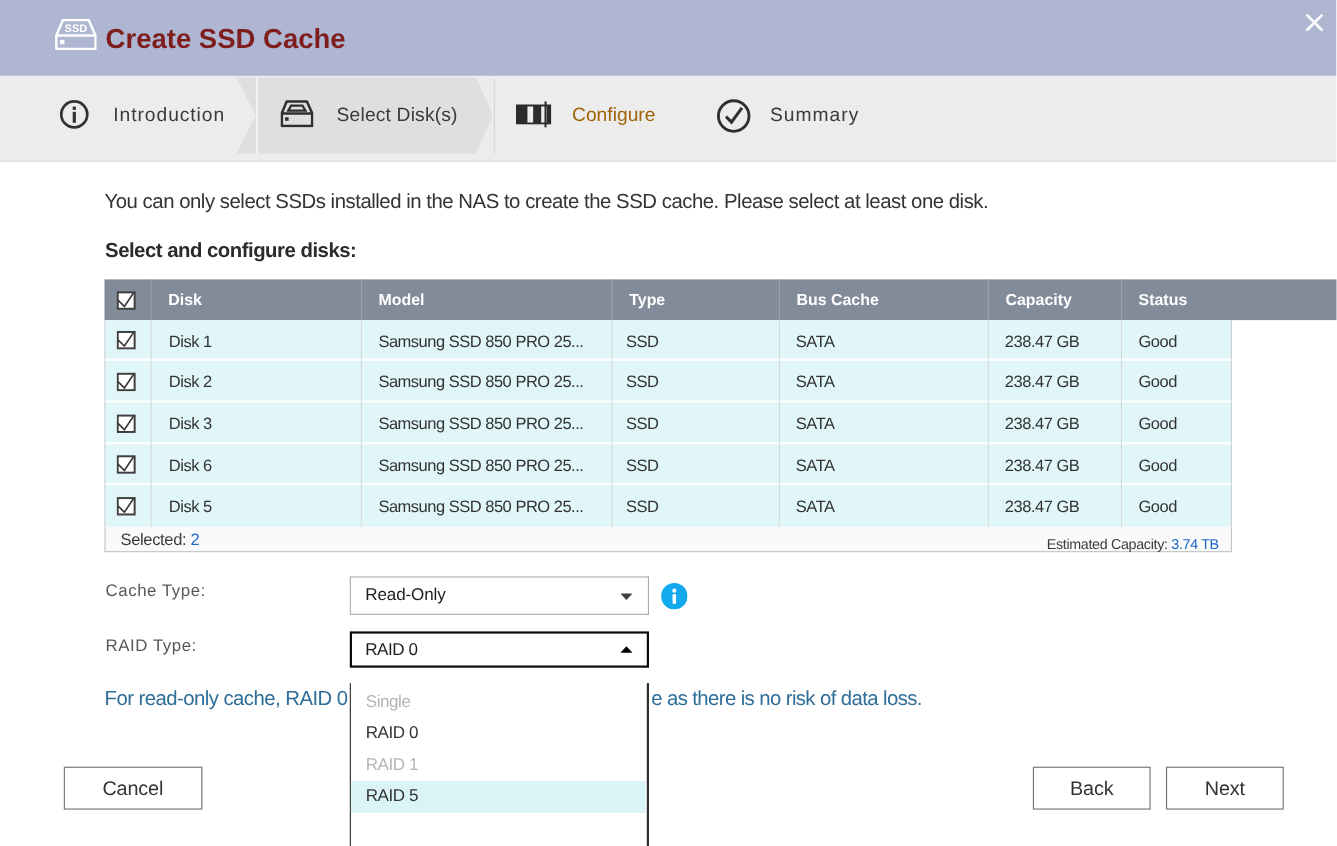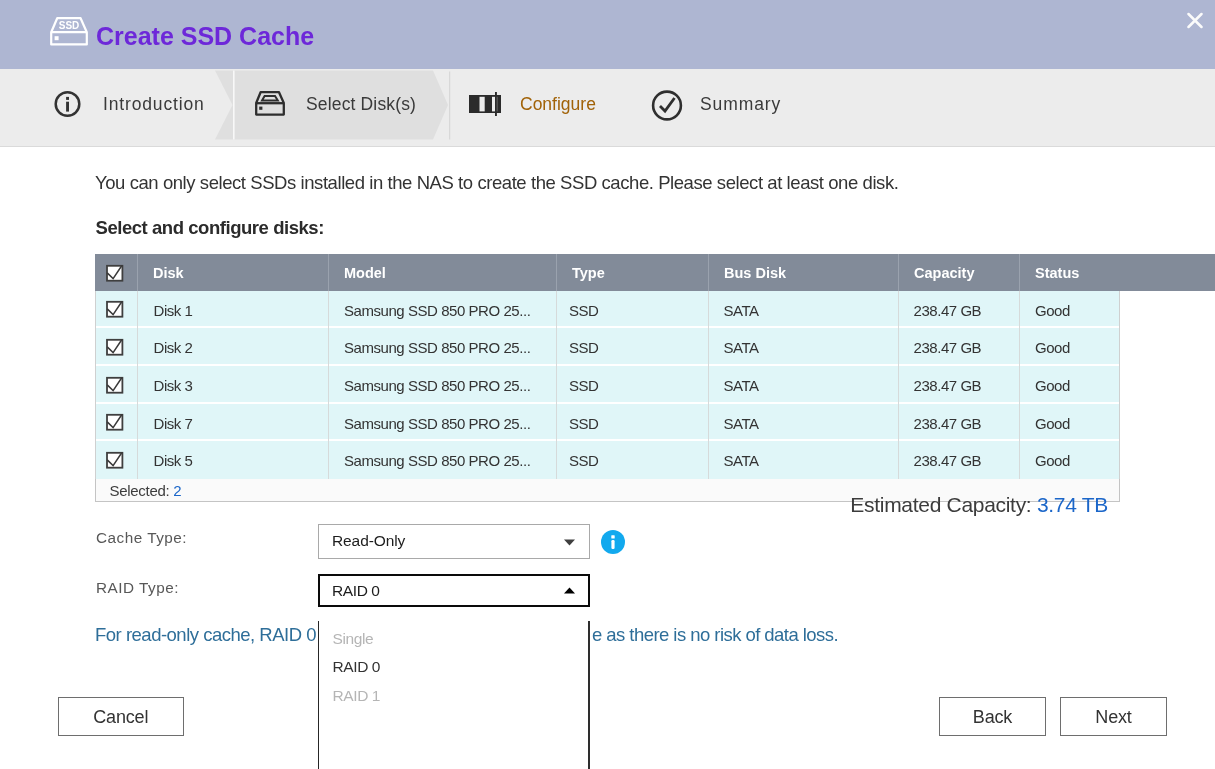--- a/index.html
+++ b/index.html
@@ -10,21 +10,21 @@
 </head>
 <body>
 
 <div class="abs" style="left:0;top:0;width:1215px;height:69px;background:#aeb6d2;">
   <svg class="abs" style="left:50px;top:17px;" width="38" height="29" viewBox="0 0 38 29">
     <path d="M7.2,1.2 H30.6 L36.8,15.2 V27.4 H1.2 V15.2 Z" fill="none" stroke="#ffffff" stroke-width="2.2" stroke-linejoin="round"></path>
     <line x1="1.2" y1="15.2" x2="36.8" y2="15.2" stroke="#ffffff" stroke-width="2.2"></line>
     <rect x="4.6" y="19.2" width="4" height="4" fill="#ffffff"></rect>
     <text x="19" y="12.4" font-size="10" font-weight="bold" fill="#ffffff" text-anchor="middle" font-family="Liberation Sans, sans-serif">SSD</text>
   </svg>
-  <div class="abs" style="left:96px;top:21.5px;font-size:25px;font-weight:bold;color:#6d28d9;">Create SSD Cache</div>
+  <div class="abs" style="left:96px;top:21.5px;font-size:25px;font-weight:bold;color:#7f1d1d;">Create SSD Cache</div>
   <svg class="abs" style="left:1187px;top:12px;" width="16" height="17" viewBox="0 0 16 17">
     <path d="M1.5,2 L14.5,15 M14.5,2 L1.5,15" stroke="#fbfbfb" stroke-width="2.5" stroke-linecap="round"></path>
   </svg>
 </div>
 
 <div class="abs" style="left:0;top:69px;width:1215px;height:78px;background:#ececec;border-bottom:1px solid #dadada;">
   <svg class="abs" style="left:0;top:0;" width="1215" height="78" viewBox="0 0 1215 78">
     <polygon points="215,1.5 433,1.5 448,36 433,70.5 215,70.5 232.5,36" fill="#dfdfdf"></polygon>
     <rect x="233" y="1.5" width="1.6" height="69" fill="#f8f8f8"></rect>
     <rect x="449" y="2.5" width="1.2" height="68" fill="#d8d8d8"></rect>
@@ -64,21 +64,21 @@
 <div class="abs" style="left:95.5px;top:216.5px;font-size:18.5px;line-height:21px;letter-spacing:-0.45px;font-weight:bold;color:#2b2b2b;text-align:right;">Select and configure disks:</div>
 
 <div class="abs" style="left:95px;top:253.5px;width:1154px;height:37px;background:#828b99;">
   <svg class="abs" style="left:11px;top:9px;" width="20" height="19" viewBox="0 0 20 19">
     <rect x="1" y="2.8" width="15.4" height="14.9" fill="#ffffff" stroke="#3f3f3f" stroke-width="1.8"></rect>
     <path d="M1.2,9.9 L7.1,15.6 L15.9,2.5" fill="none" stroke="#3a3a3a" stroke-width="1.5"></path>
   </svg>
   <div class="abs hl" style="left:58px;">Disk</div>
   <div class="abs hl" style="left:249px;">Model</div>
   <div class="abs hl" style="left:477px;">Type</div>
-  <div class="abs hl" style="left:629px;">Bus Disk</div>
+  <div class="abs hl" style="left:629px;">Bus Cache</div>
   <div class="abs hl" style="left:819px;">Capacity</div>
   <div class="abs hl" style="left:940px;">Status</div>
   <div class="abs cl" style="left:42px;"></div>
   <div class="abs cl" style="left:233px;"></div>
   <div class="abs cl" style="left:461px;"></div>
   <div class="abs cl" style="left:613px;"></div>
   <div class="abs cl" style="left:803px;"></div>
   <div class="abs cl" style="left:924px;"></div>
 </div>
 <style>
@@ -129,41 +129,41 @@
     <div class="abs cell" style="left:153.5px;top:376.9px;">Disk 3</div>
     <div class="abs cell" style="left:344px;top:376.9px;">Samsung SSD 850 PRO 25...</div>
     <div class="abs cell" style="left:569px;top:376.9px;">SSD</div>
     <div class="abs cell" style="left:723.5px;top:376.9px;">SATA</div>
     <div class="abs cell" style="left:913.5px;top:376.9px;">238.47 GB</div>
     <div class="abs cell" style="left:1035px;top:376.9px;">Good</div>
     <svg class="abs" style="left:106px;top:412.40000000000003px;" width="20" height="19" viewBox="0 0 20 19">
       <rect x="1" y="2.8" width="15.4" height="14.9" fill="#ffffff" stroke="#3f3f3f" stroke-width="1.8"></rect>
       <path d="M1.2,9.9 L7.1,15.6 L15.9,2.5" fill="none" stroke="#3a3a3a" stroke-width="1.5"></path>
     </svg>
-    <div class="abs cell" style="left:153.5px;top:414.6px;">Disk 7</div>
+    <div class="abs cell" style="left:153.5px;top:414.6px;">Disk 6</div>
     <div class="abs cell" style="left:344px;top:414.6px;">Samsung SSD 850 PRO 25...</div>
     <div class="abs cell" style="left:569px;top:414.6px;">SSD</div>
     <div class="abs cell" style="left:723.5px;top:414.6px;">SATA</div>
     <div class="abs cell" style="left:913.5px;top:414.6px;">238.47 GB</div>
     <div class="abs cell" style="left:1035px;top:414.6px;">Good</div>
     <svg class="abs" style="left:106px;top:450.1px;" width="20" height="19" viewBox="0 0 20 19">
       <rect x="1" y="2.8" width="15.4" height="14.9" fill="#ffffff" stroke="#3f3f3f" stroke-width="1.8"></rect>
       <path d="M1.2,9.9 L7.1,15.6 L15.9,2.5" fill="none" stroke="#3a3a3a" stroke-width="1.5"></path>
     </svg>
     <div class="abs cell" style="left:153.5px;top:452.3px;">Disk 5</div>
     <div class="abs cell" style="left:344px;top:452.3px;">Samsung SSD 850 PRO 25...</div>
     <div class="abs cell" style="left:569px;top:452.3px;">SSD</div>
     <div class="abs cell" style="left:723.5px;top:452.3px;">SATA</div>
     <div class="abs cell" style="left:913.5px;top:452.3px;">238.47 GB</div>
     <div class="abs cell" style="left:1035px;top:452.3px;">Good</div>
   </div>
 
 <div class="abs" style="left:95px;top:479px;width:1025px;height:23px;background:#fafafa;border:1px solid #c4c4c4;border-top:none;">
   <div class="abs" style="left:13.5px;top:2.5px;font-size:15px;line-height:17px;letter-spacing:-0.3px;color:#3c3c3c;">Selected: <span style="color:#1b66c9;">2</span></div>
-  <div class="abs" style="right:11px;top:17px;font-size:21px;line-height:17px;letter-spacing:-0.3px;color:#3c3c3c;">Estimated Capacity: <span style="color:#1b66c9;">3.74 TB</span></div>
+  <div class="abs" style="right:11px;top:7px;font-size:13px;line-height:17px;letter-spacing:-0.3px;color:#3c3c3c;">Estimated Capacity: <span style="color:#1b66c9;">3.74 TB</span></div>
 </div>
 
 <div class="abs" style="left:96px;top:529px;font-size:15.3px;line-height:18px;letter-spacing:0.5px;color:#585858;">Cache Type:</div>
 <div class="abs" style="left:318px;top:524px;width:272px;height:35px;background:#fff;border:1px solid #a9a9a9;">
   <div class="abs" style="left:13px;top:6.5px;font-size:15.5px;line-height:18px;letter-spacing:-0.1px;color:#1d1d1d;">Read-Only</div>
   <svg class="abs" style="left:245px;top:14px;" width="11" height="7" viewBox="0 0 11 7">
     <polygon points="0,0.5 11,0.5 5.5,6.5" fill="#3f3f3f"></polygon>
   </svg>
 </div>
 <svg class="abs" style="left:601px;top:530px;" width="24" height="24" viewBox="0 0 24 24">
@@ -181,20 +181,21 @@
   <div class="abs" style="left:12px;top:5.5px;font-size:15.5px;line-height:18px;letter-spacing:-0.4px;color:#1d1d1d;">RAID 0</div>
   <svg class="abs" style="left:244px;top:11px;" width="11" height="7" viewBox="0 0 11 7">
     <polygon points="0,6.5 11,6.5 5.5,0.5" fill="#000000"></polygon>
   </svg>
 </div>
 
 <div class="abs" style="left:318px;top:607px;width:272px;height:195px;background:#fff;border-left:1.5px solid #262626;border-right:2px solid #2e2e2e;margin-top:14px;">
   <div class="abs li" style="top:3.5px;color:#b5b5b5;">Single</div>
   <div class="abs li" style="top:32.1px;color:#333;">RAID 0</div>
   <div class="abs li" style="top:60.7px;color:#b5b5b5;">RAID 1</div>
+  <div class="abs li" style="top:89.3px;color:#333;background:#d9f3f7;">RAID 5</div>
   <div class="abs li" style="top:146.5px;color:#333;">RAID 10</div>
 </div>
 <style>
   .li { left:0; width:268px; height:28.6px; line-height:28.6px; padding-left:13.5px;
         font-size:15.5px; letter-spacing:-0.4px; }
 </style>
 
 <div class="abs btn" style="left:58px;width:125.5px;">Cancel</div>
 <div class="abs btn" style="left:939px;width:107px;">Back</div>
 <div class="abs btn" style="left:1060px;width:107px;">Next</div>

